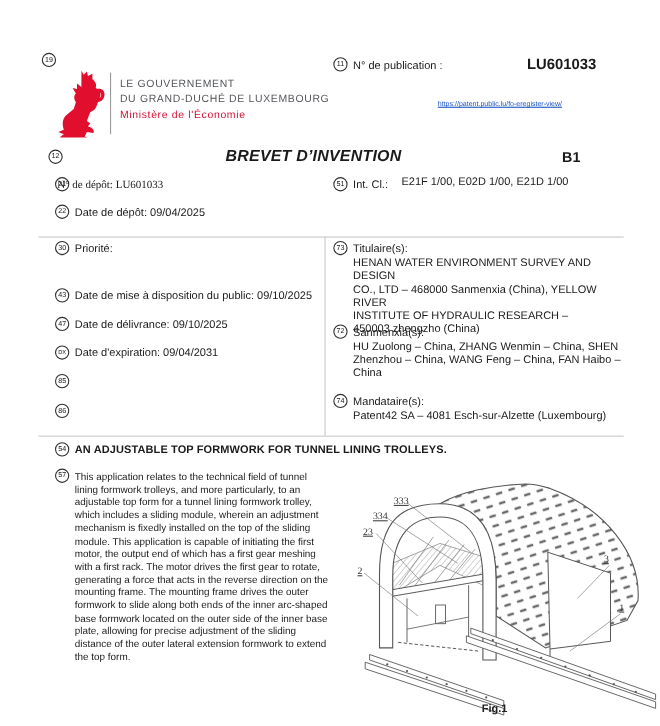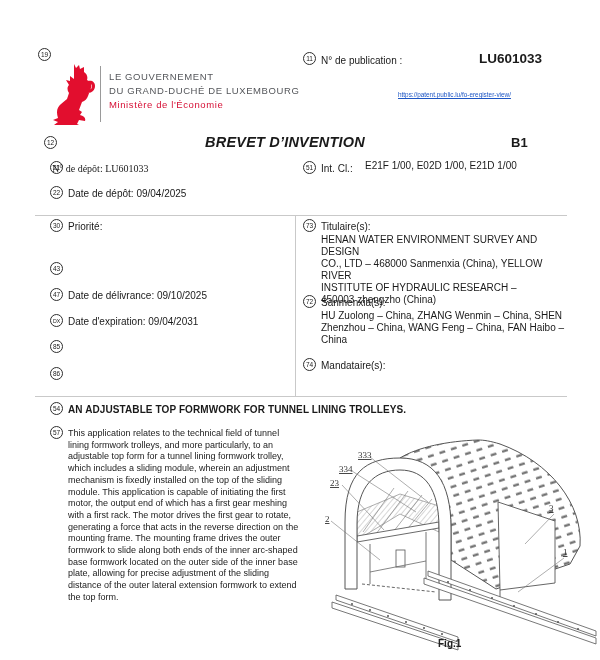--- a/index.html
+++ b/index.html
@@ -81,20 +81,21 @@
   <div class="rule" style="left:35px; top:396px; width:532px; height:1px;"></div>
 
   <span class="circ" style="left:50px; top:219px;">
       <span>30</span>
     </span>
   <div class="abs t9" style="left:68px; top:221px;">Priorité:</div>
 
   <span class="circ" style="left:50px; top:262px;">
       <span>43</span>
     </span>
+  <div class="abs t9" style="left:68px; top:264px;">Date de mise à disposition du public: 09/10/2025</div>
 
   <span class="circ" style="left:50px; top:288px;">
       <span>47</span>
     </span>
   <div class="abs t9" style="left:68px; top:290px;">Date de délivrance: 09/10/2025</div>
 
   <span class="circ small" style="left:50px; top:314px;">
       <span>DX</span>
     </span>
   <div class="abs t9" style="left:68px; top:316px;">Date d'expiration: 09/04/2031</div>
@@ -121,20 +122,21 @@
     </span>
   <div class="abs t9" style="left:321px; top:297px;">Sanmenxia(s):</div>
   <div class="abs t9 pre" style="left:321px; top:310px; width:252px;">HU Zuolong – China, ZHANG Wenmin – China, SHEN
 Zhenzhou – China, WANG Feng – China, FAN Haibo –
 China</div>
 
   <span class="circ" style="left:303px; top:358px;">
       <span>74</span>
     </span>
   <div class="abs t9" style="left:321px; top:360px;">Mandataire(s):</div>
+  <div class="abs t9 pre" style="left:321px; top:373px; width:252px;">Patent42 SA – 4081 Esch-sur-Alzette (Luxembourg)</div>
 
   <span class="circ" style="left:50px; top:402px;">
       <span>54</span>
     </span>
   <div class="abs t9b" style="left:68px; top:404px; letter-spacing:0.1px;">AN ADJUSTABLE TOP FORMWORK FOR TUNNEL LINING TROLLEYS.</div>
 
   <span class="circ" style="left:50px; top:426px;">
       <span>57</span>
     </span>
   <div class="abs abstract pre" style="left:68px; top:428px; width:250px;">This application relates to the technical field of tunnel

